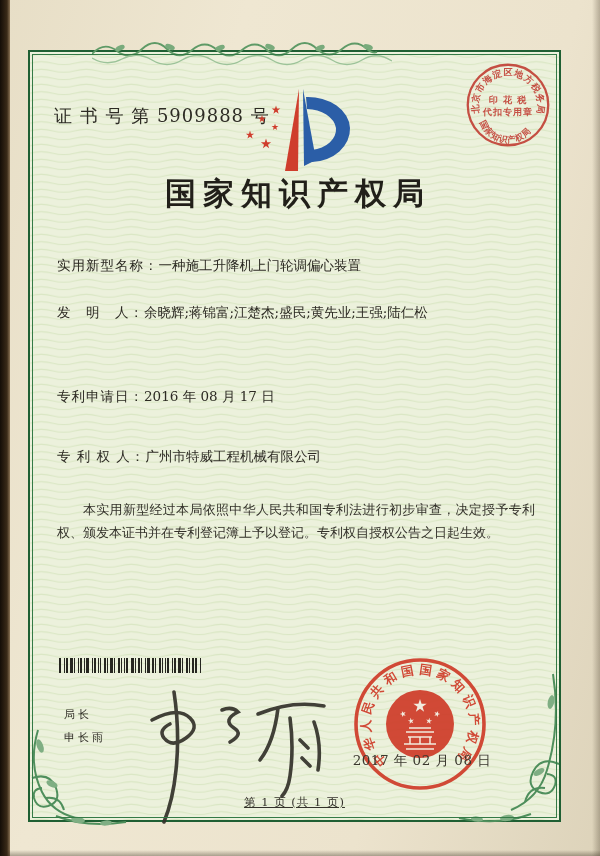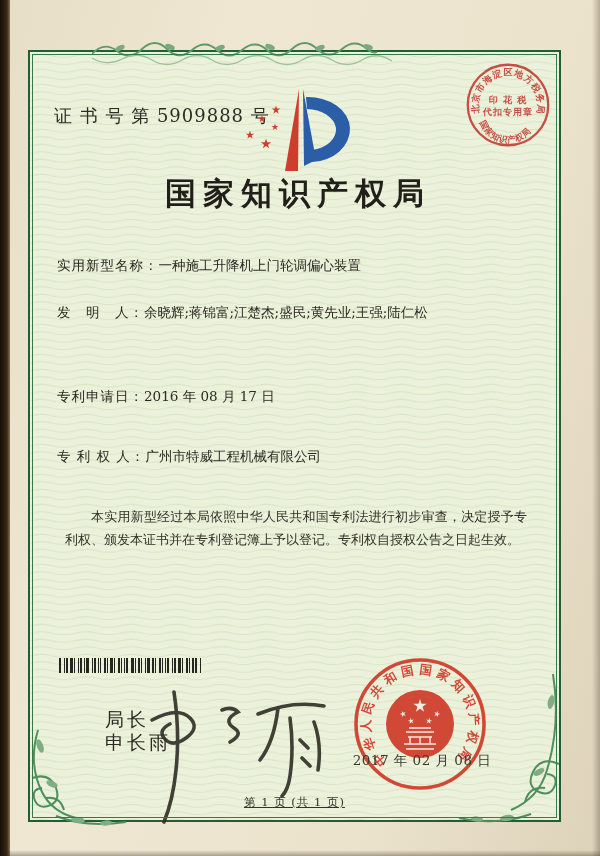--- a/index.html
+++ b/index.html
@@ -20,24 +20,24 @@
   .waves{position:absolute;inset:0;width:100%;height:100%;}
 
   .abs{position:absolute;}
   .certno{left:24px;top:52px;font-size:18px;letter-spacing:1px;color:#2d2b24;white-space:nowrap;}
   .title{left:0;top:121px;width:100%;text-align:center;font-size:31px;font-weight:700;
     letter-spacing:7px;text-indent:7px;color:#211f19;white-space:nowrap;}
   .frow{left:27px;font-size:13.5px;color:#2c2a23;white-space:nowrap;}
   .frow .lbl{letter-spacing:1px;}
   .paras{left:27px;top:446px;width:478px;font-size:13px;line-height:23px;color:#33312a;
     text-align:justify;}
-  .paras p{margin:8px;text-indent:2em;font-family:Liberation Mono, monospace;}
+  .paras p{margin:0;text-indent:2em;}
   .barcode{left:29px;top:606px;width:274px;height:15px;display:flex;align-items:stretch;}
   .barcode div{background:#262620;height:100%;flex:0 0 auto;}
-  .signer{left:34px;font-size:19px;letter-spacing:3px;color:#2c2a23;white-space:nowrap;margin-left:41px;}
+  .signer{left:34px;font-size:11px;letter-spacing:3px;color:#2c2a23;white-space:nowrap;}
   .sealdate{left:312px;top:700px;width:160px;text-align:center;font-size:13.5px;
     color:#3a382e;letter-spacing:.5px;z-index:6;white-space:nowrap;}
   .footer{left:0;top:743px;width:100%;text-align:center;font-size:11.5px;color:#34322b;letter-spacing:1px;text-decoration:underline;}
   svg{display:block;}
   .stamp{opacity:.88;}
   .seal{opacity:.93;}
 </style>
 </head>
 <body>
 

